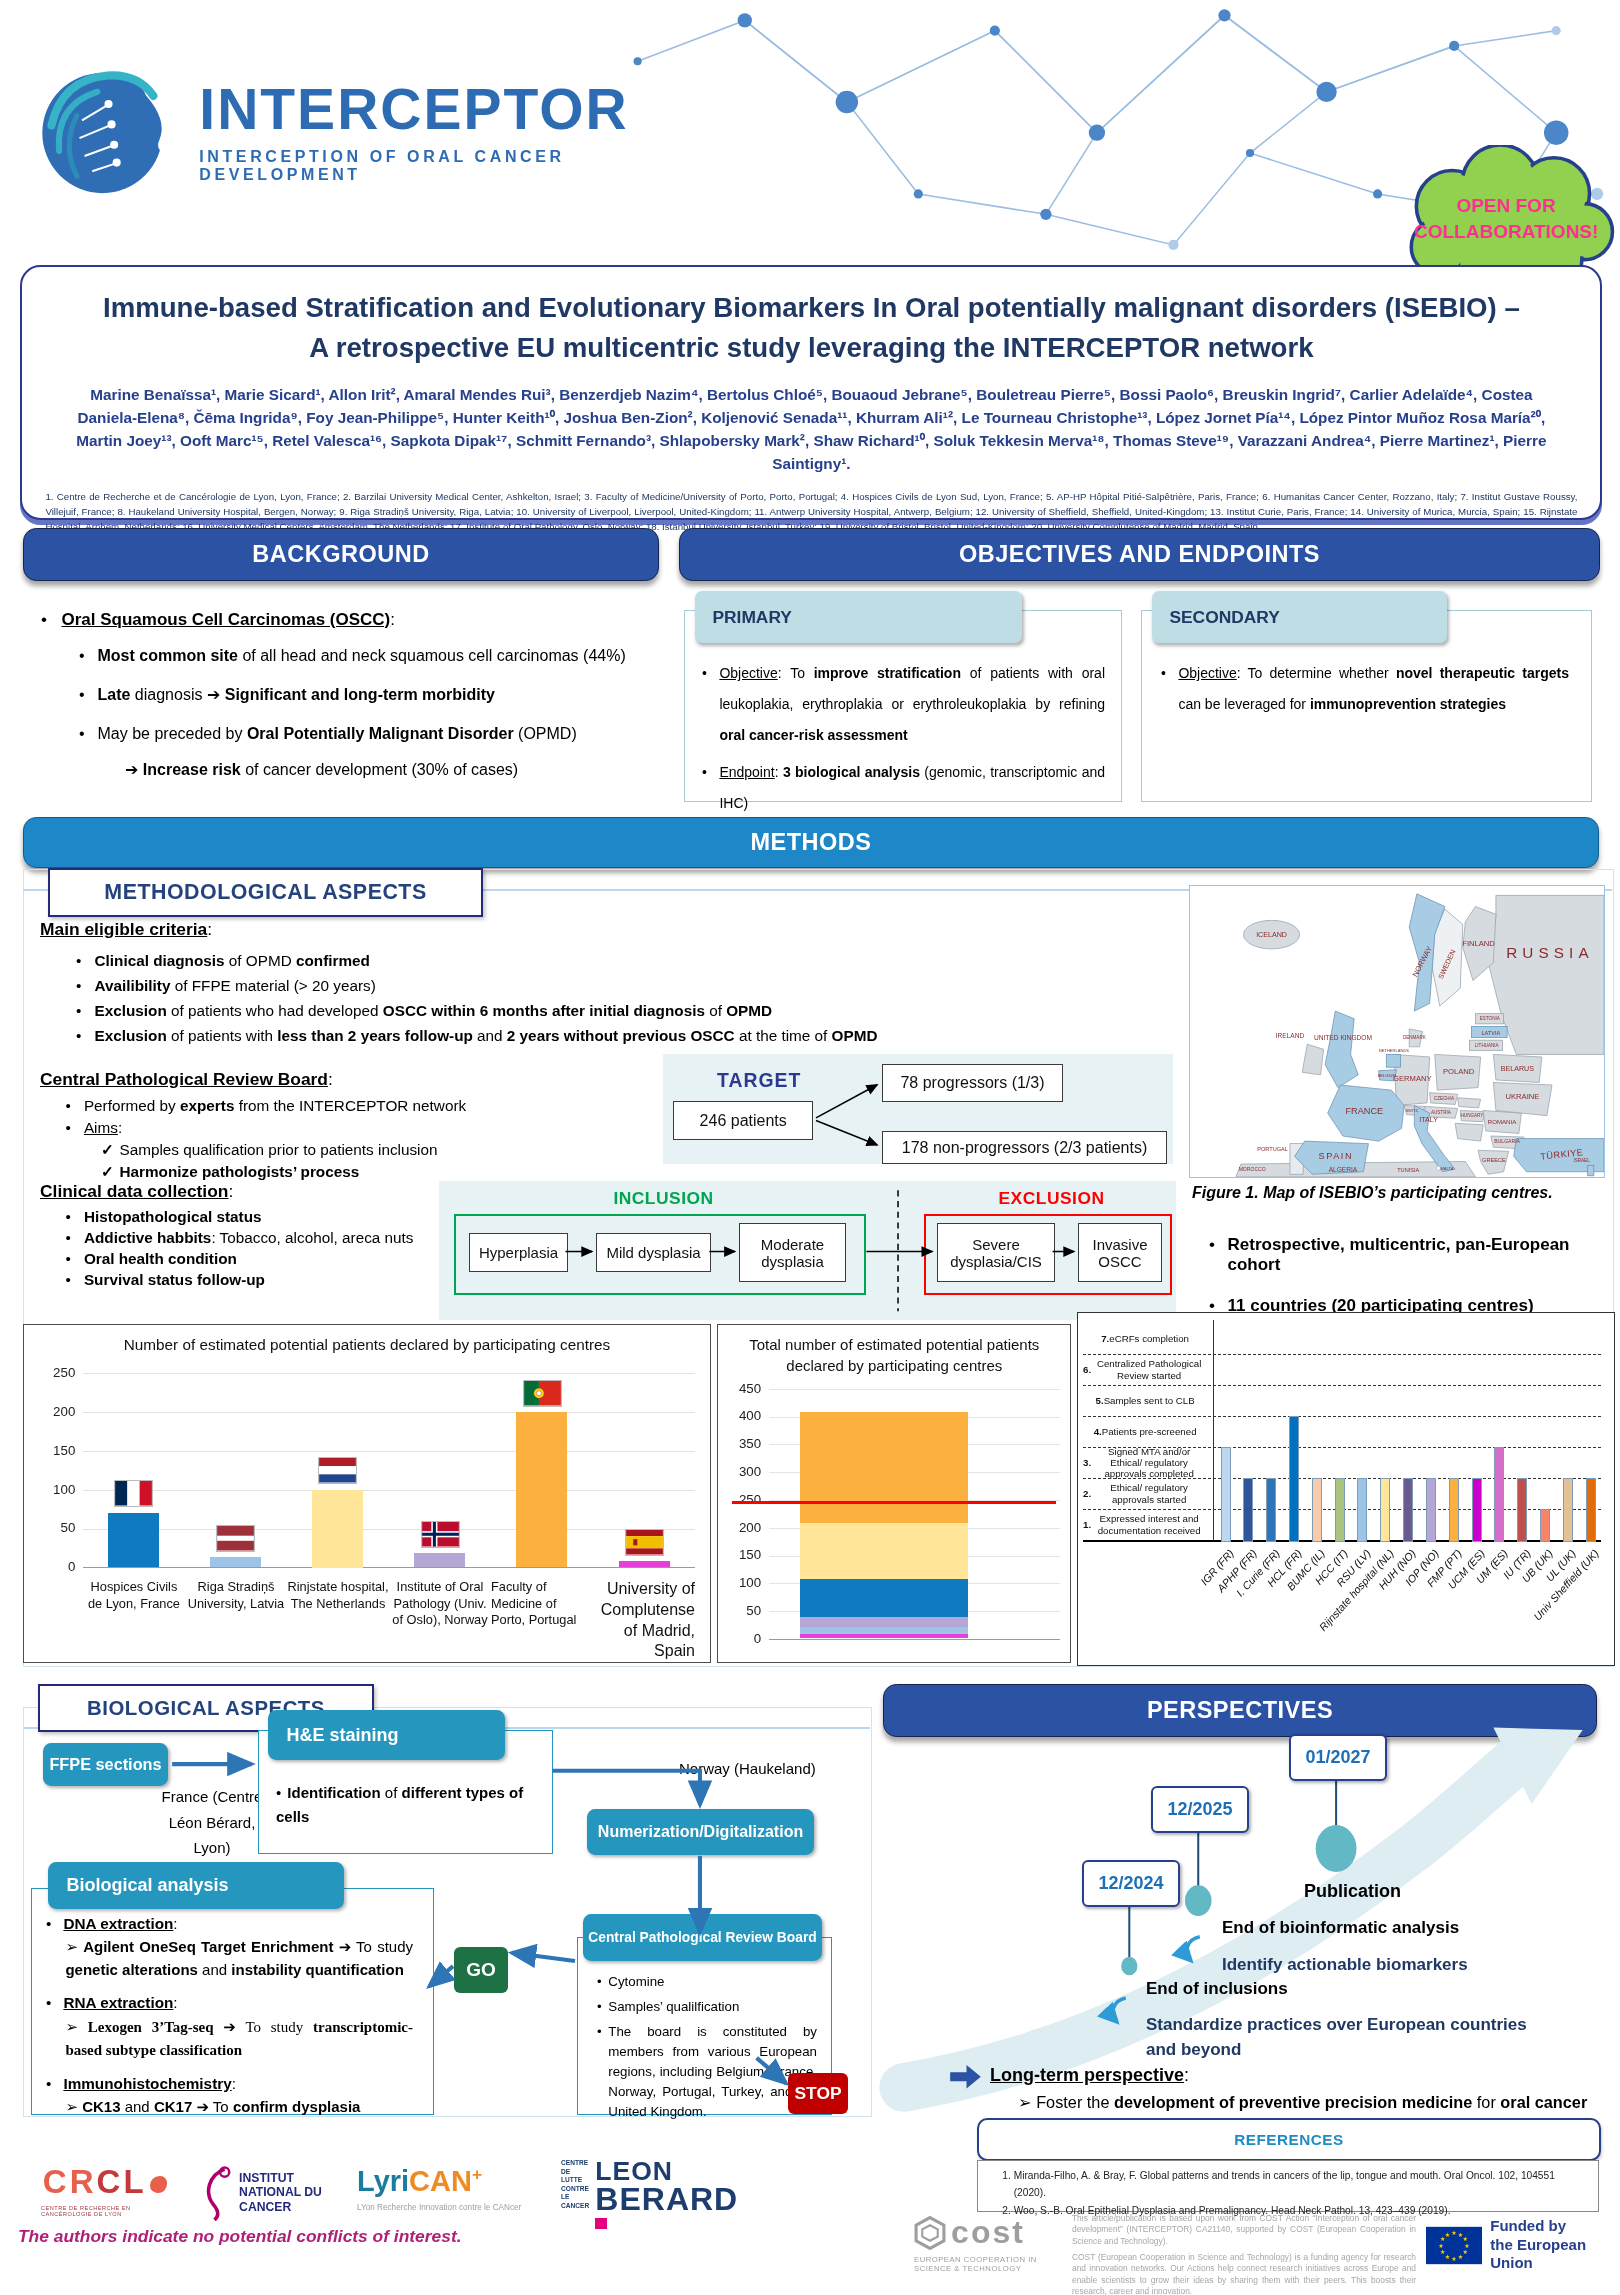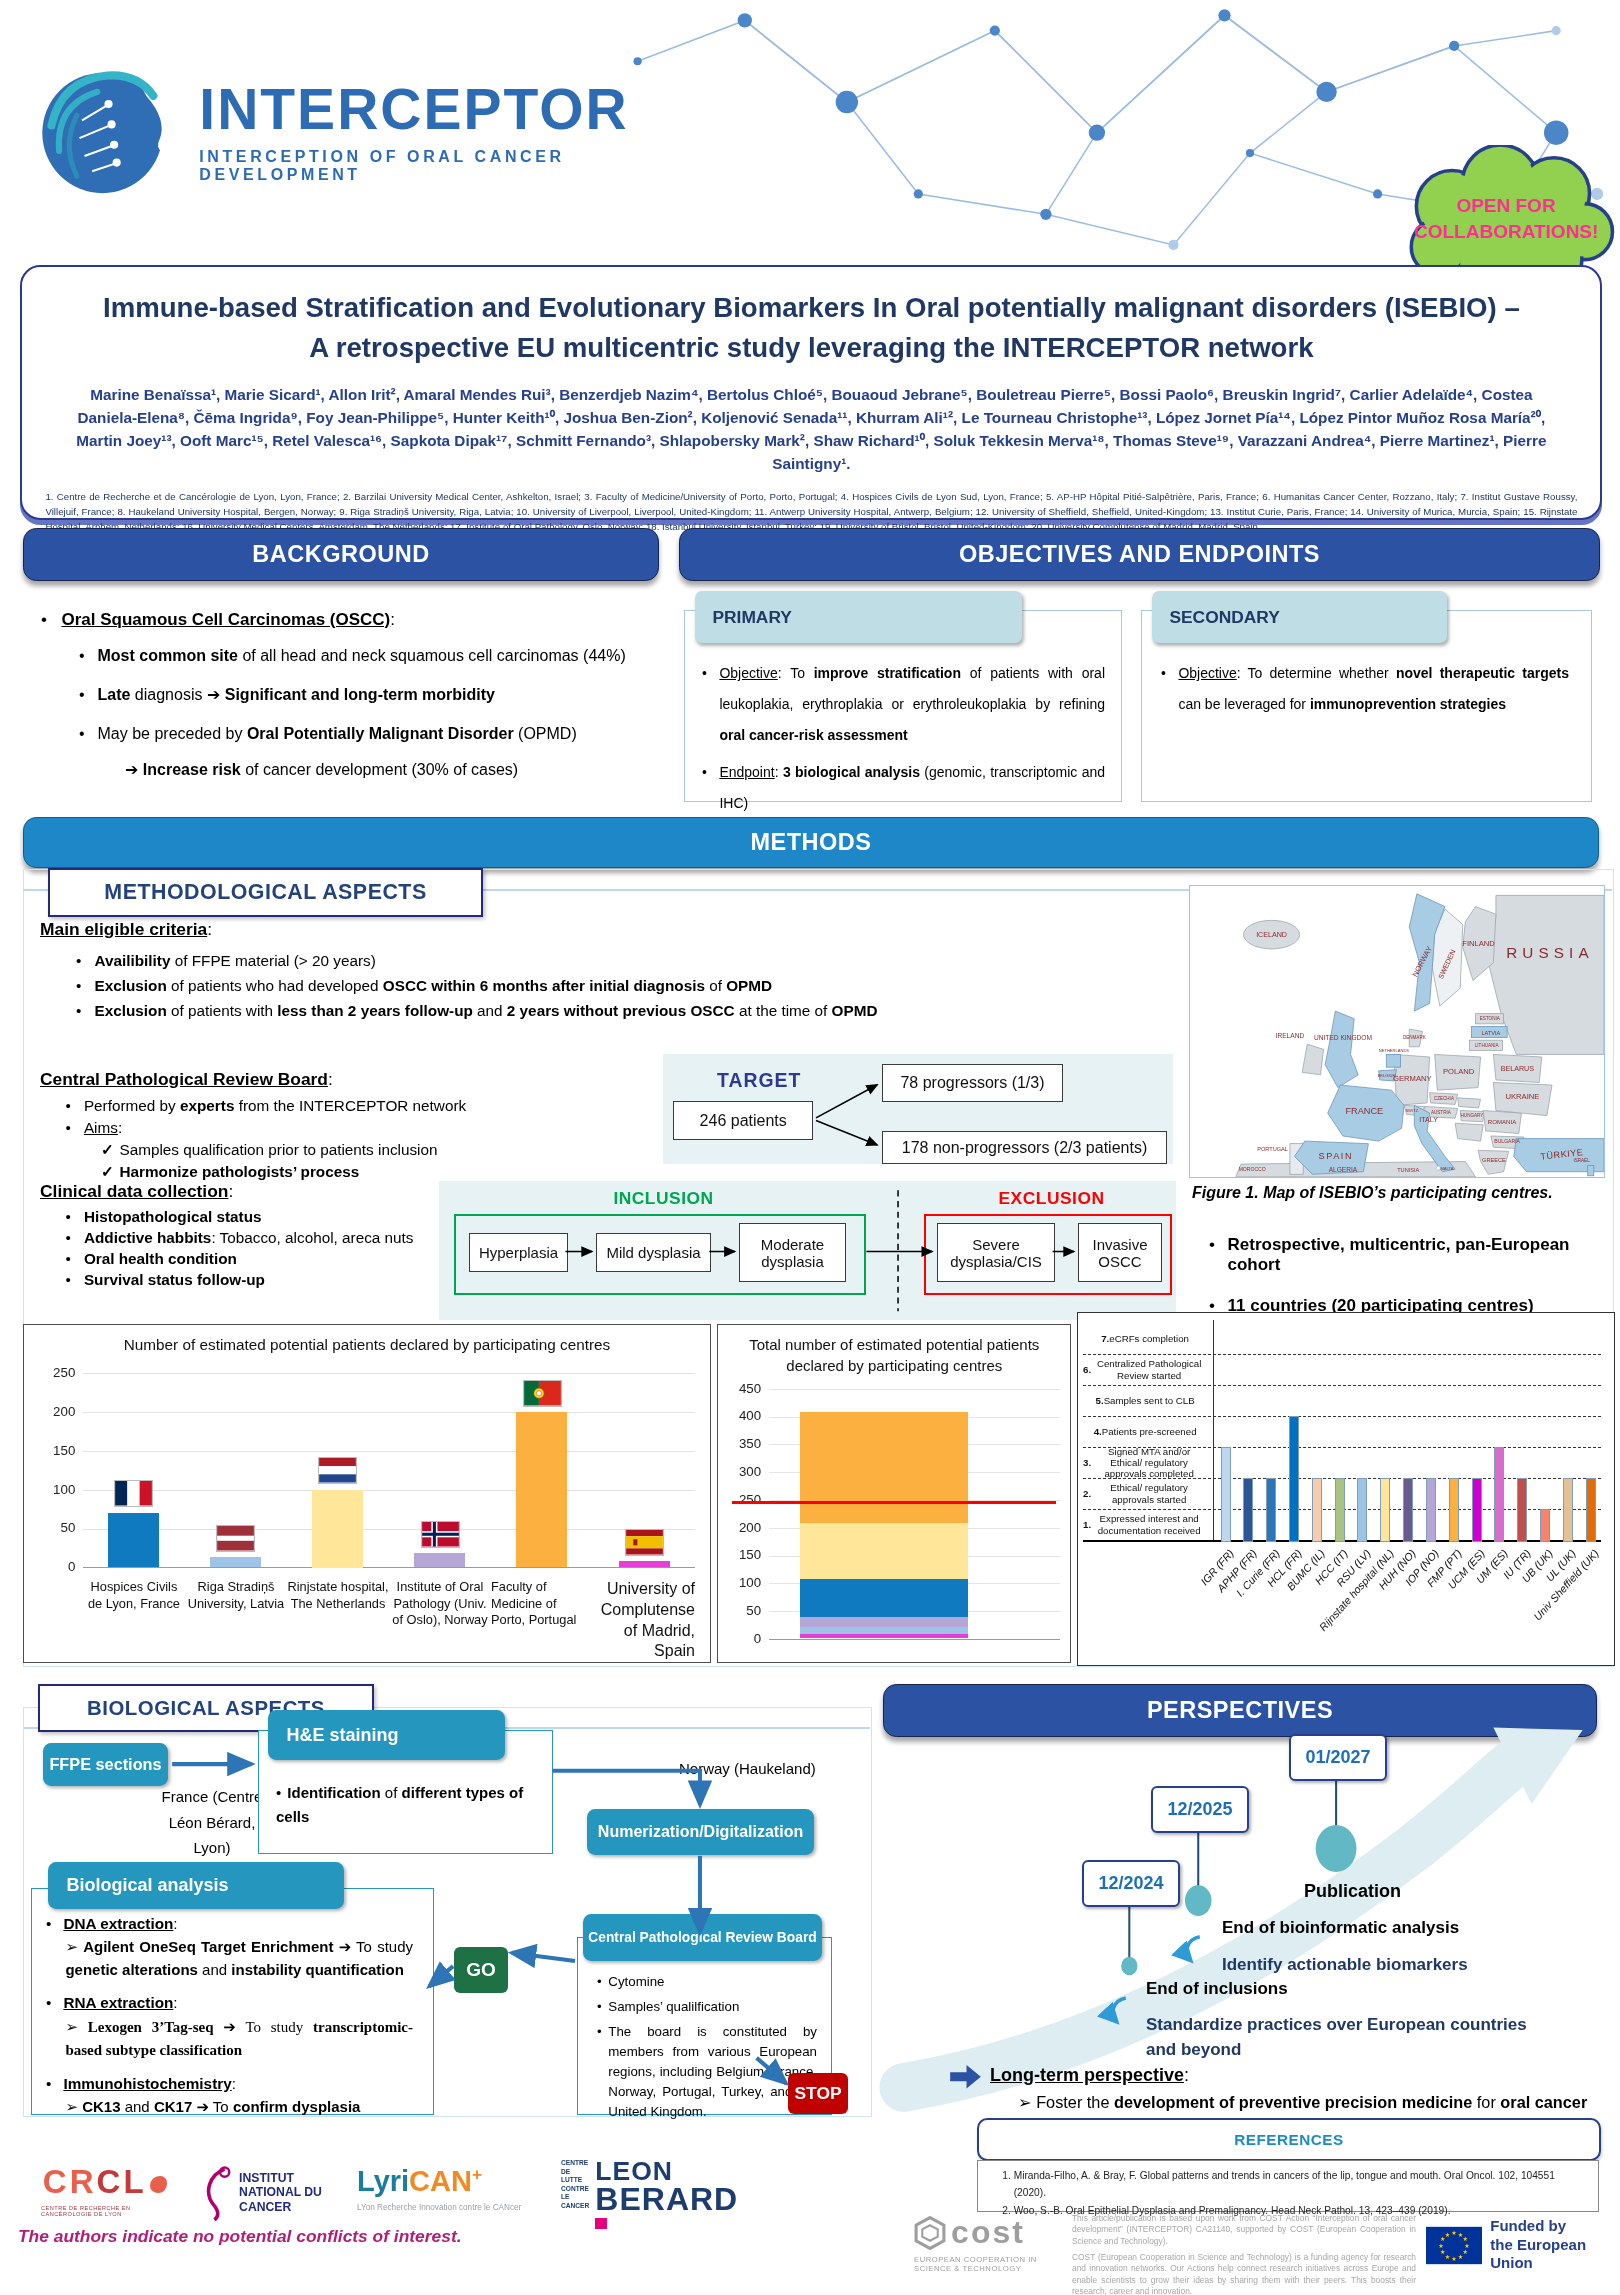--- a/index.html
+++ b/index.html
@@ -145,20 +145,21 @@
 
   <div class="abs bar methods" style="left:23px;top:817px;width:1574px;height:49px;font-size:23.5px;">METHODS</div>
   <div class="abs regionborder" style="left:23px;top:869px;width:1589px;height:796px;"></div>
   <div class="abs hline" style="left:23px;top:889px;width:1589px;"></div>
   <div class="abs outline-title" style="left:48px;top:868px;width:431px;height:45px;font-size:21.4px;">METHODOLOGICAL ASPECTS</div>
 
   <div class="abs" style="left:40px;top:919px;width:934px;color:#000;">
     <div style="font-size:17.4px;margin-bottom:12.2px;"><u><b>Main eligible criteria</b></u>:</div>
     <ul class="blt" style="margin-left:31px;font-size:15.3px;">
 
+    <li style="margin-bottom:7.1px;"><b>Clinical diagnosis</b> of OPMD <b>confirmed</b></li>
         <li style="margin-bottom:7.1px;"><b>Availibility</b> of FFPE material (&gt; 20 years)</li>
         <li style="margin-bottom:7.1px;"><b>Exclusion</b> of patients who had developed <b>OSCC within 6 months after initial diagnosis</b> of <b>OPMD</b></li>
         <li style="margin-bottom:7.1px;"><b>Exclusion</b> of patients with <b>less than 2 years follow-up</b> and <b>2 years without previous OSCC</b> at the time of <b>OPMD</b></li>
       </ul>
   </div>
 
   <div class="abs" style="left:40px;top:1069px;width:612px;color:#000;">
     <div style="font-size:17.4px;margin-bottom:7.1px;"><u><b>Central Pathological Review Board</b></u>:</div>
     <ul class="blt" style="margin-left:20.4px;font-size:15.3px;">
 

